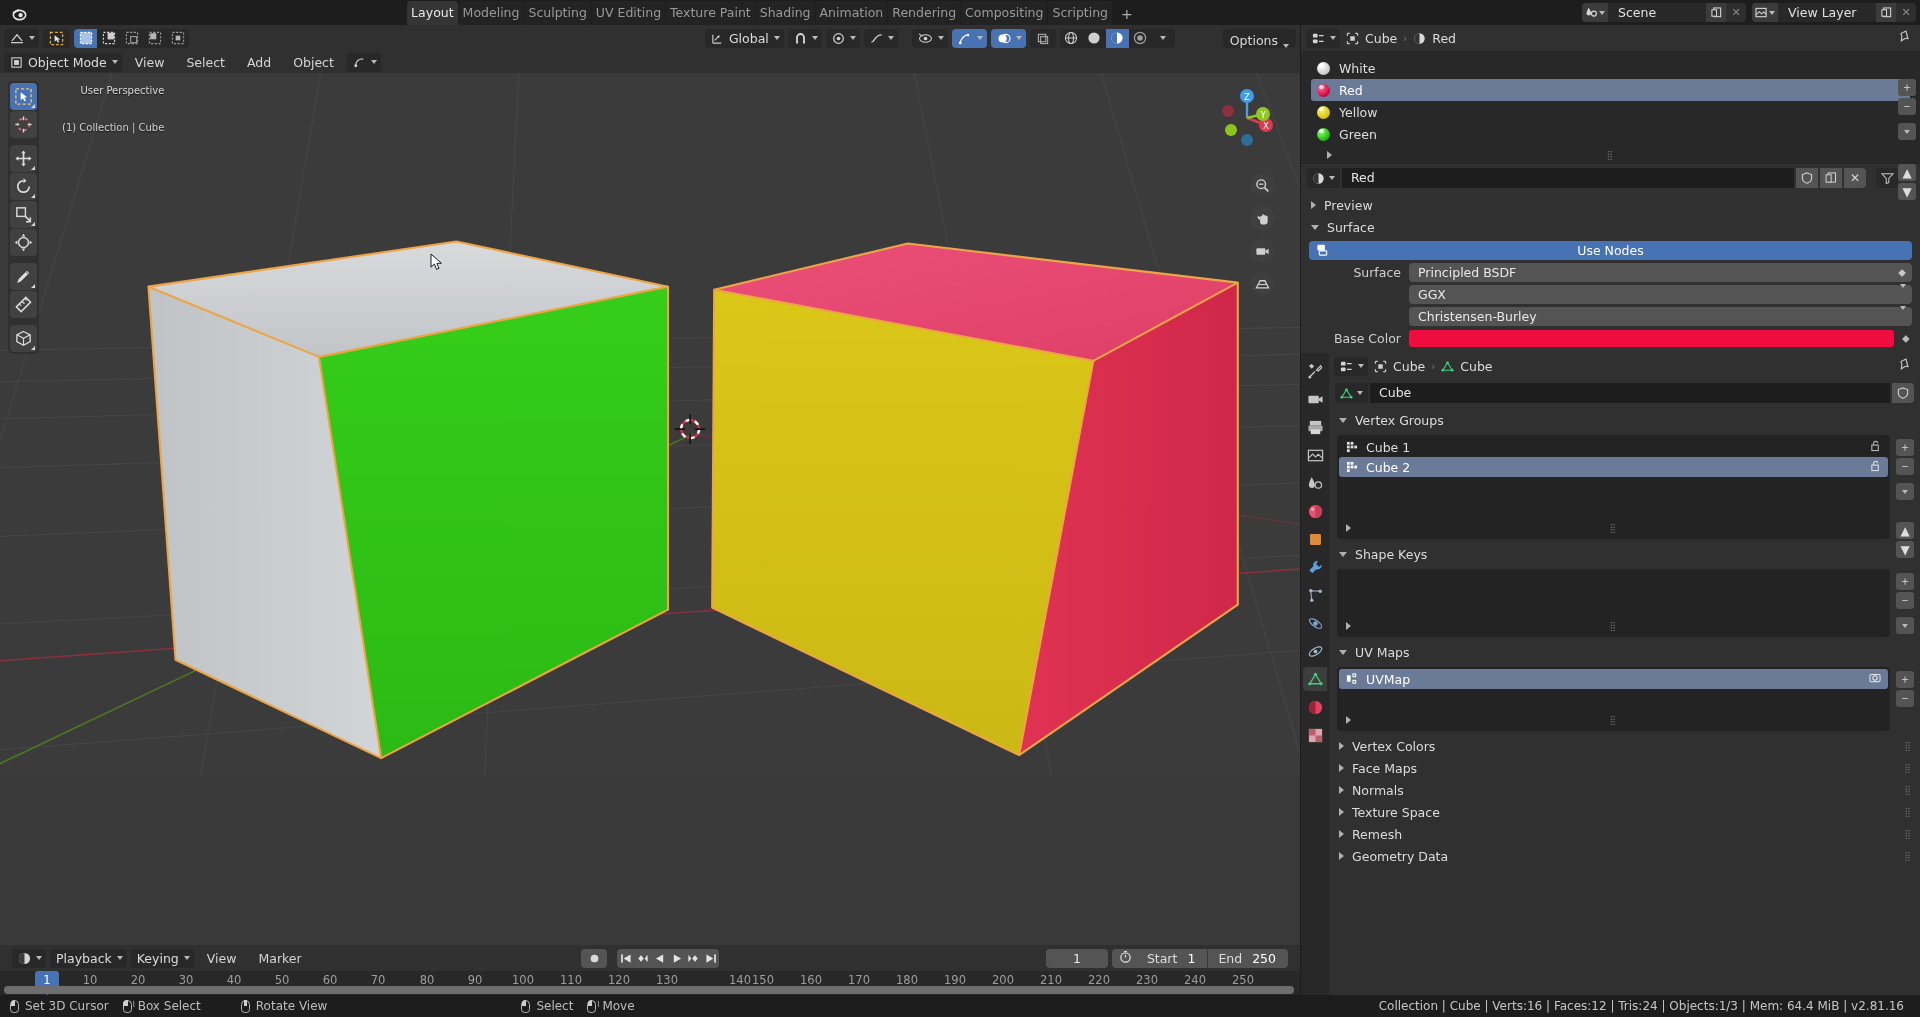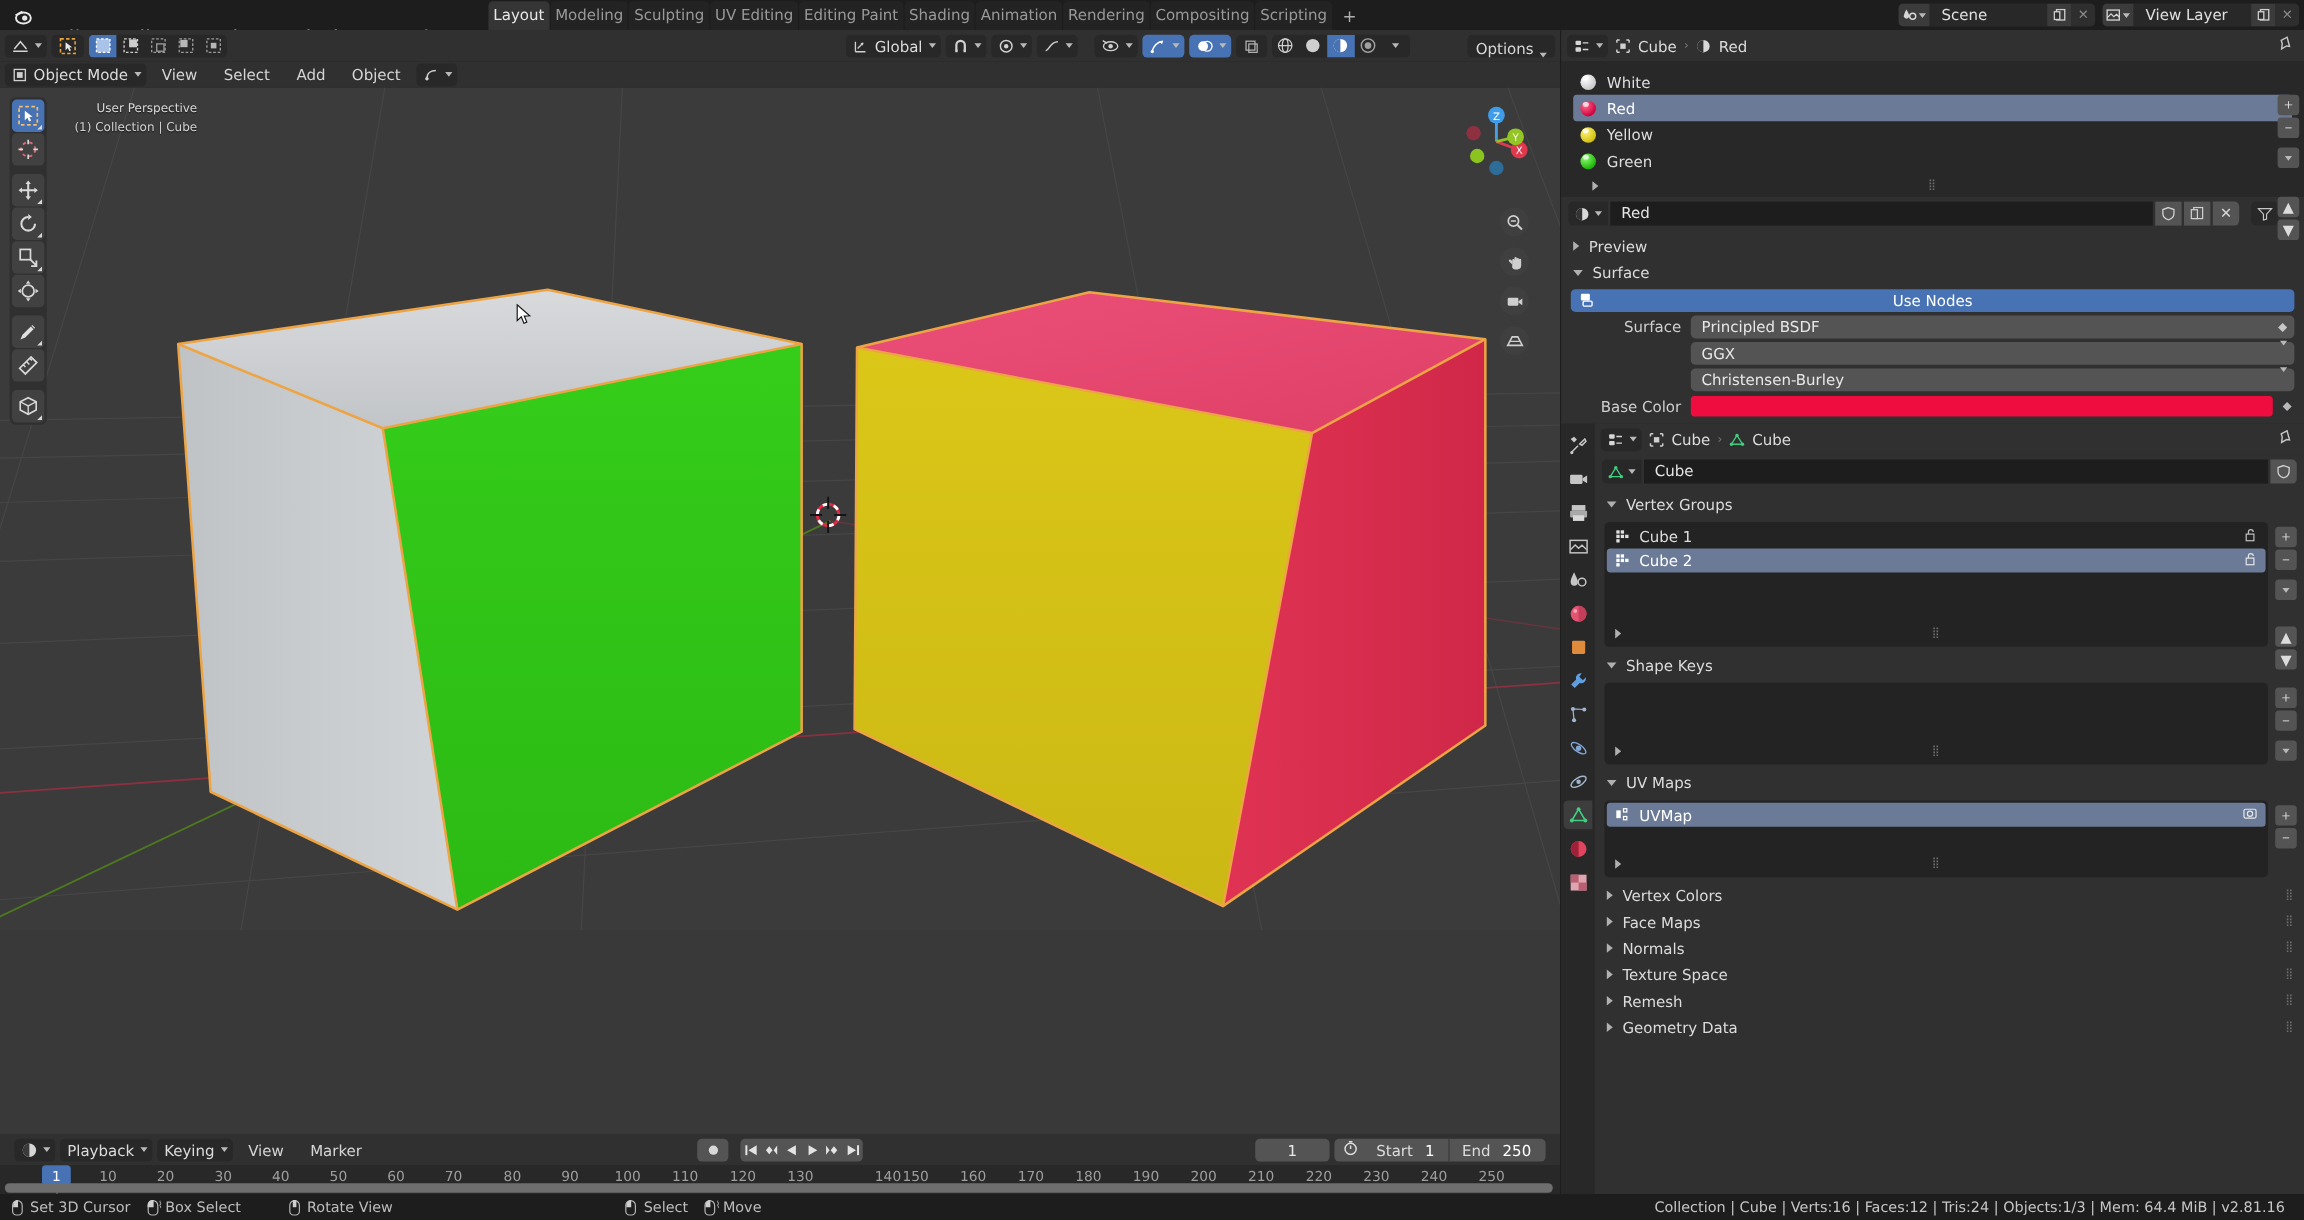--- a/index.html
+++ b/index.html
@@ -36,21 +36,21 @@
   .vp-header-right{margin-left:auto;display:flex;align-items:center;gap:4px;}
   .seg{display:flex;background:#282828;border-radius:4px;overflow:hidden;height:19px;}
   .seg > div{width:23px;height:19px;display:flex;align-items:center;justify-content:center;}
   .seg > div.on{background:#4772b3;}
   .opt-btn{height:19px;background:#282828;border-radius:4px;padding:0 7px;display:flex;align-items:flex-end;gap:5px;font-size:12.5px;color:#d8d8d8;margin-left:44px;}
 
   
   .viewport{flex:1 1 auto;position:relative;background:#393939;overflow:hidden;}
   .vp-canvas{position:absolute;inset:0;}
   .vp-text{position:absolute;left:62px;top:10px;font-size:10px;color:#dadada;line-height:16px;pointer-events:none;text-shadow:0 1px 1px rgba(0,0,0,.65);text-align:right;}
-  .vp-text div:nth-child(2){color:#d2d2d2;}
+  .vp-text div:nth-child(2){color:#d2d2d2;margin-top:21px;}
   .toolbar{position:absolute;left:8px;top:8px;width:31px;background:#303030;border-radius:5px;display:flex;flex-direction:column;padding:2px;gap:1px;}
   .tb-item{width:27px;height:27px;display:flex;align-items:center;justify-content:center;border-radius:4px;background:#414141;position:relative;}
   .tb-item.active{background:#4772b3;}
   .tb-item.gap{margin-top:6px;}
   .tb-corner{position:absolute;right:2px;bottom:2px;width:0;height:0;border-left:4px solid transparent;border-bottom:4px solid #d8d8d8;}
   .gizmo{position:absolute;right:22px;top:14px;width:62px;height:62px;}
   .nav-btns{position:absolute;right:26px;top:100px;display:flex;flex-direction:column;gap:9px;align-items:center;}
   .nav-btn{width:24px;height:24px;border-radius:50%;background:rgba(65,65,65,.82);display:flex;align-items:center;justify-content:center;}
 
   
@@ -145,21 +145,21 @@
     <div class="menu-item">Edit</div>
     <div class="menu-item">Render</div>
     <div class="menu-item">Window</div>
     <div class="menu-item">Help</div>
 
     <div class="wstabs">
       <div class="wstab active">Layout</div>
       <div class="wstab">Modeling</div>
       <div class="wstab">Sculpting</div>
       <div class="wstab">UV Editing</div>
-      <div class="wstab">Editing Paint</div>
+      <div class="wstab">Texture Paint</div>
       <div class="wstab">Shading</div>
       <div class="wstab">Animation</div>
       <div class="wstab">Rendering</div>
       <div class="wstab">Compositing</div>
       <div class="wstab">Scripting</div>
       <div class="wstab plus">+</div>
     </div>
 
     <div class="topbar-right">
       <div class="idblock">

